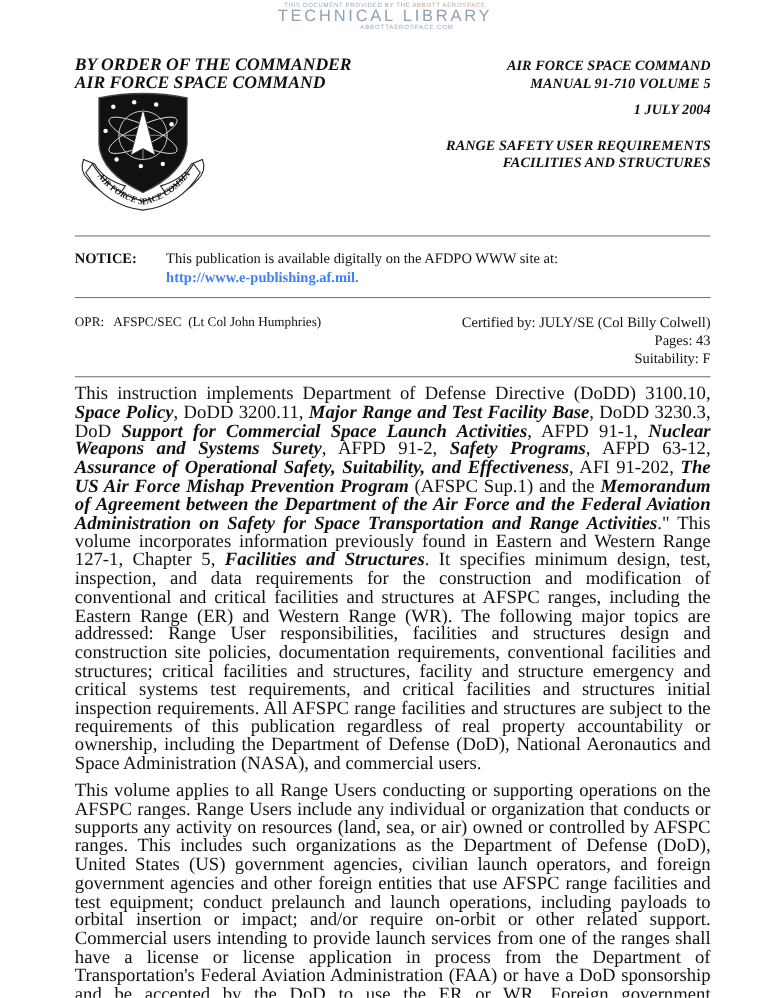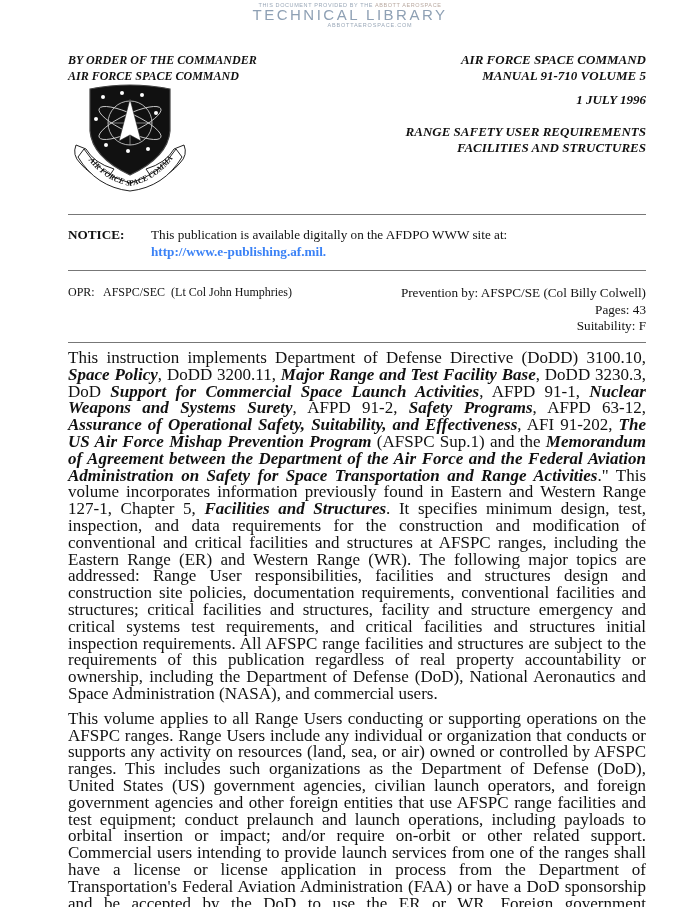--- a/index.html
+++ b/index.html
@@ -4,21 +4,21 @@
 <style>
   html, body { margin: 0; padding: 0; background: #ffffff; }
   body { width: 700px; height: 907px; position: relative; overflow: hidden;
          font-family: "Liberation Serif", serif; color: #111; }
   .watermark { position: absolute; top: 2px; left: 0; width: 700px; text-align: center; color: #9aa8b8; }
   .wm-line1 { font-family: "Liberation Sans", sans-serif; font-size: 5.5px; letter-spacing: 0.6px; text-transform: uppercase; }
   .wm-line1 .brand { color: #b9a9a0; }
   .wm-line2 { font-family: "Liberation Sans", sans-serif; font-size: 15px; letter-spacing: 2.5px; line-height: 14px; color: #8ea0b4; }
   .wm-line3 { font-family: "Liberation Sans", sans-serif; font-size: 5.5px; letter-spacing: 0.8px; text-transform: uppercase; padding-left: 40px; }
 
-  .hdr-left { position: absolute; left: 68px; top: 52px; font-style: italic; font-weight: bold; font-size: 12px; line-height: 16px; }
+  .hdr-left { position: absolute; left: 68px; top: 52px; font-style: italic; font-weight: bold; font-size: 16px; line-height: 16px; }
   .hdr-right { position: absolute; right: 54px; top: 52px; text-align: right; font-style: italic; font-weight: bold; font-size: 13px; line-height: 16px; }
   .hdr-right .gap { height: 8px; }
   .emblem { position: absolute; left: 70px; top: 83px; width: 120px; height: 110px; }
 
   .rule { position: absolute; left: 68px; width: 578px; height: 1px; background: #777; }
 
   .notice { position: absolute; left: 68px; top: 226px; font-size: 13.2px; line-height: 17px; }
   .notice .label { position: absolute; left: 0; top: 0; font-weight: bold; white-space: nowrap; }
   .notice .text { position: absolute; left: 83px; top: 0; white-space: nowrap; }
   .notice .link { position: absolute; left: 83px; top: 17px; white-space: nowrap; color: #3b82f6; font-weight: bold; text-decoration: none; }
@@ -71,40 +71,40 @@
   <path id="bannerArc" d="M16 74 Q34 98 60 103 Q86 98 104 74" fill="none"></path>
   <text font-family="Liberation Serif, serif" font-size="8" font-weight="bold" font-style="italic" fill="#111">
     <textPath href="#bannerArc" startOffset="4">AIR FORCE SPACE COMMAND</textPath>
   </text>
 </svg>
 
 <div class="hdr-right">
   <div>AIR FORCE SPACE COMMAND</div>
   <div>MANUAL 91-710 VOLUME 5</div>
   <div class="gap"></div>
-  <div>1 JULY 1996</div>
+  <div>1 JULY 2004</div>
   <div class="gap"></div>
   <div class="gap"></div>
   <div>RANGE SAFETY USER REQUIREMENTS</div>
   <div>FACILITIES AND STRUCTURES</div>
 </div>
 
 <div class="rule" style="top:214px;"></div>
 
 <div class="notice">
   <span class="label">NOTICE:</span>
   <span class="text">This publication is available digitally on the AFDPO WWW site at:</span>
   <a class="link" href="#">http://www.e-publishing.af.mil.</a>
 </div>
 
 <div class="rule" style="top:270px;"></div>
 
 <div class="opr" style="white-space:pre;">OPR:   AFSPC/SEC  (Lt Col John Humphries)</div>
 <div class="cert">
-  <div>Prevention by:  AFSPC/SE  (Col Billy Colwell)</div>
+  <div>Certified by:  JULY/SE  (Col Billy Colwell)</div>
   <div>Pages:  43</div>
   <div>Suitability:  F</div>
 </div>
 
 <div class="rule" style="top:342px;"></div>
 
 <div class="body-text">
   <p id="para1"><span>This instruction implements Department of Defense Directive (DoDD) 3100.10, </span><span class="bi">Space Policy</span><span>, DoDD 3200.11, </span><span class="bi">Major Range and Test Facility Base</span><span>, DoDD 3230.3, DoD </span><span class="bi">Support for Commercial Space Launch Activities</span><span>, AFPD 91-1, </span><span class="bi">Nuclear Weapons and Systems Surety</span><span>, AFPD 91-2, </span><span class="bi">Safety Programs</span><span>, AFPD 63-12, </span><span class="bi">Assurance of Operational Safety, Suitability, and Effectiveness</span><span>, AFI 91-202, </span><span class="bi">The US Air Force Mishap Prevention Program</span><span> (AFSPC Sup.1) and the </span><span class="bi">Memorandum of Agreement between the Department of the Air Force and the Federal Aviation Administration on Safety for Space Transporta­tion and Range Activities</span><span>." This volume incorporates information previously found in Eastern and West­ern Range 127-1, Chapter 5, </span><span class="bi">Facilities and Structures</span><span>. It specifies minimum design, test, inspection, and data requirements for the construction and modification of conventional and critical facilities and struc­tures at AFSPC ranges, including the Eastern Range (ER) and Western Range (WR). The following major topics are addressed: Range User responsibilities, facilities and structures design and construction site policies, documentation requirements, conventional facilities and structures; critical facilities and struc­tures, facility and structure emergency and critical systems test requirements, and critical facilities and structures initial inspection requirements. All AFSPC range facilities and structures are subject to the requirements of this publication regardless of real property accountability or ownership, including the Department of Defense (DoD), National Aeronautics and Space Administration (NASA), and commercial users.</span></p>
   <p>This volume applies to all Range Users conducting or supporting operations on the AFSPC ranges. Range Users include any individual or organization that conducts or supports any activity on resources (land, sea, or air) owned or controlled by AFSPC ranges. This includes such organizations as the Department of Defense (DoD), United States (US) government agencies, civilian launch operators, and foreign govern­ment agencies and other foreign entities that use AFSPC range facilities and test equipment; conduct pre­launch and launch operations, including payloads to orbital insertion or impact; and/or require on-orbit or other related support. Commercial users intending to provide launch services from one of the ranges shall have a license or license application in process from the Department of Transportation's Federal Aviation Administration (FAA) or have a DoD sponsorship and be accepted by the DoD to use the ER or WR. For­eign government organizations or other foreign entities shall be sponsored by an appropriate US govern-</p>
 </div>

